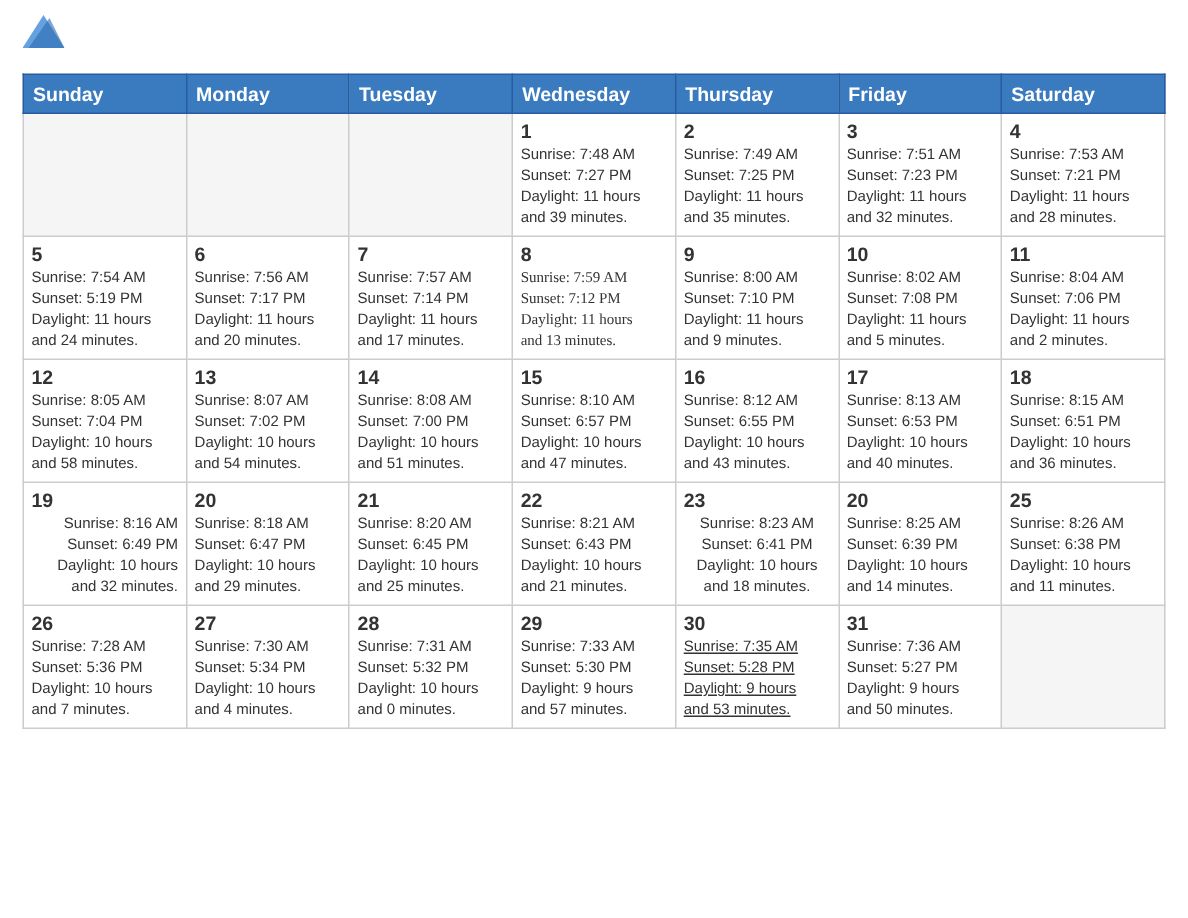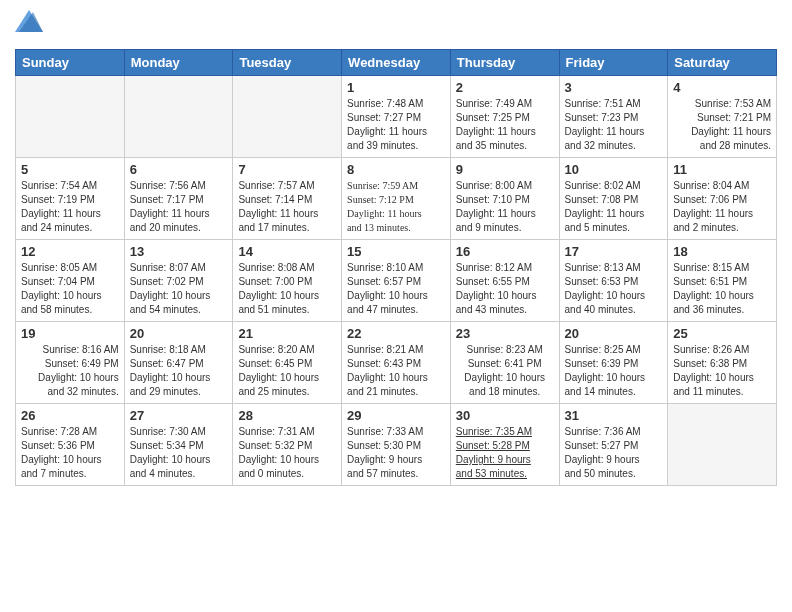--- a/index.html
+++ b/index.html
@@ -145,31 +145,31 @@
           </td>
           <td>
             <span class="day-num">3</span>
             <div class="day-info" style="white-space: pre-line;">Sunrise: 7:51 AM
 Sunset: 7:23 PM
 Daylight: 11 hours
 and 32 minutes.</div>
           </td>
           <td>
             <span class="day-num">4</span>
-            <div class="day-info" style="white-space: pre-line; text-align: right;">Sunrise: 7:53 AM
+            <div class="day-info" style="white-space: pre-line;">Sunrise: 7:53 AM
 Sunset: 7:21 PM
 Daylight: 11 hours
 and 28 minutes.</div>
           </td>
         </tr>
         <tr>
           <td>
             <span class="day-num">5</span>
             <div class="day-info" style="white-space: pre-line;">Sunrise: 7:54 AM
-Sunset: 7:19 PM
+Sunset: 5:19 PM
 Daylight: 11 hours
 and 24 minutes.</div>
           </td>
           <td>
             <span class="day-num">6</span>
             <div class="day-info" style="white-space: pre-line;">Sunrise: 7:56 AM
 Sunset: 7:17 PM
 Daylight: 11 hours
 and 20 minutes.</div>
           </td>

